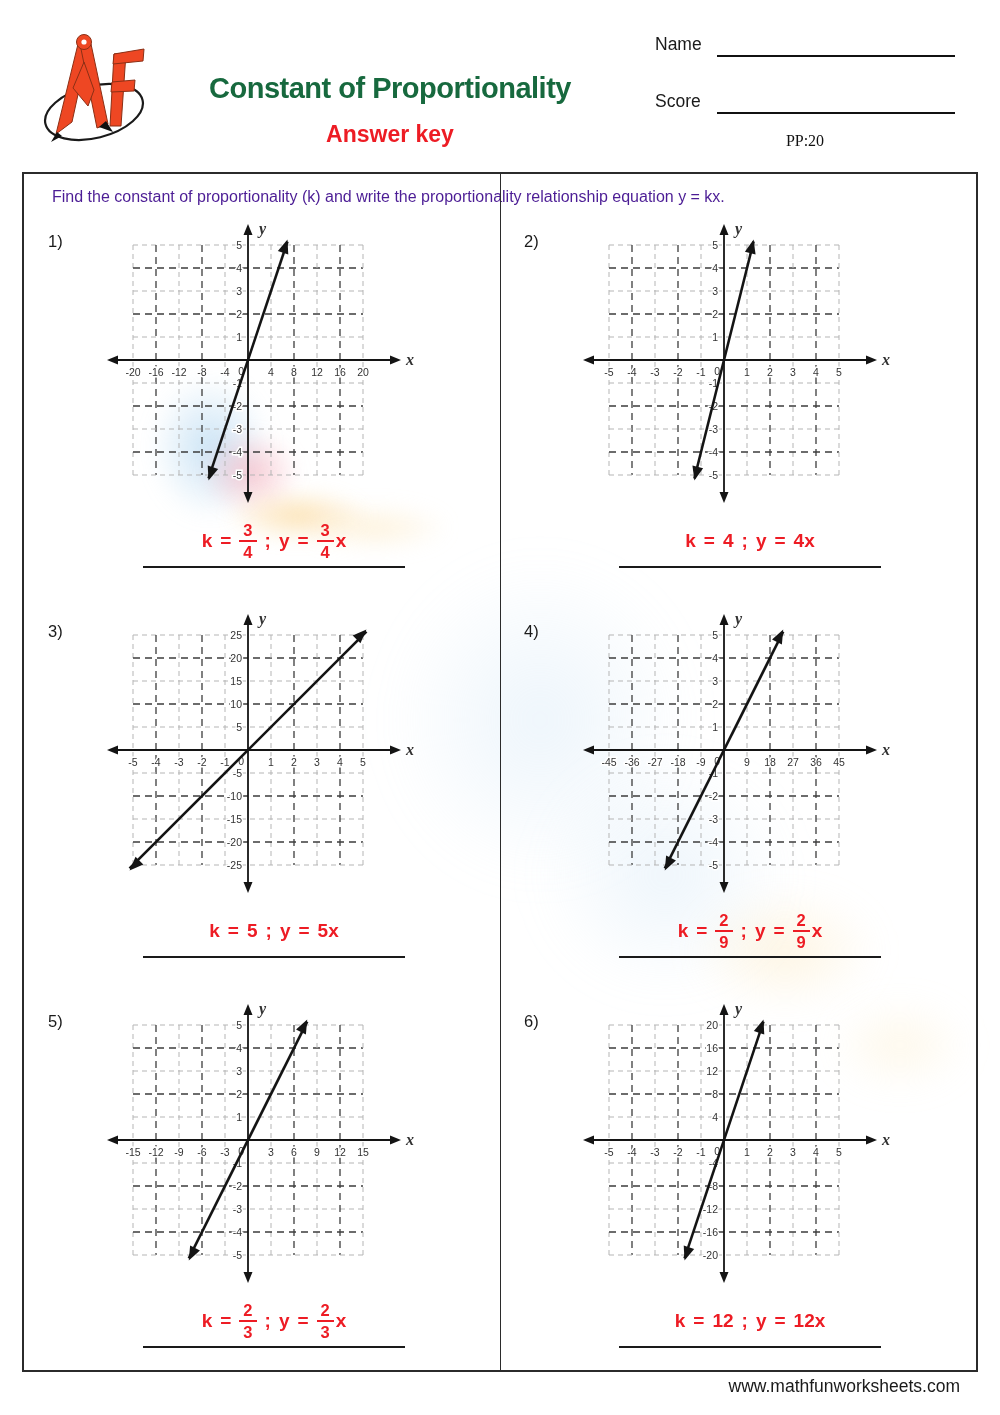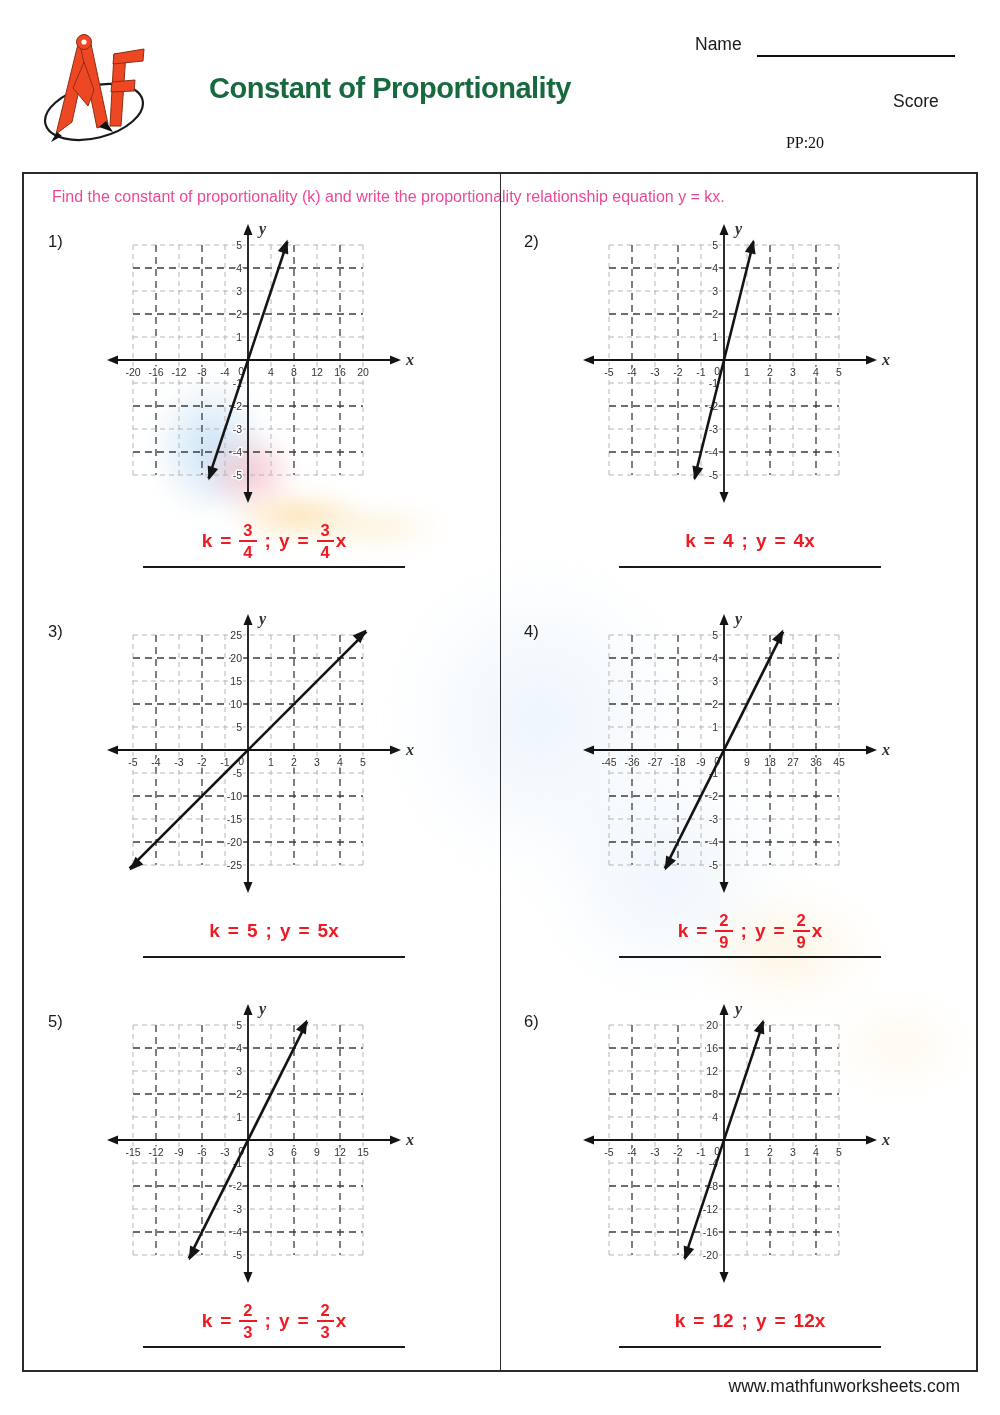--- a/index.html
+++ b/index.html
@@ -8,31 +8,31 @@
   .wm{position:absolute;border-radius:50%;pointer-events:none;z-index:0;}
   .content{position:relative;z-index:1;}
 
   
   .header{position:absolute;left:0;top:0;width:1000px;height:172px;}
   .logo{position:absolute;left:42px;top:28px;}
   .title-block{position:absolute;left:155px;top:56px;width:470px;text-align:center;}
   .title-block h1{margin:16px;font-size:29px;font-weight:bold;color:var(--title_green,#17693e);letter-spacing:-0.5px;}
   .subtitle{margin-top:16px;font-size:23px;font-weight:bold;color:var(--subtitle_red,#ed1c24);}
   .fields{position:absolute;left:655px;top:34px;width:300px;}
-  .field-row{display:flex;align-items:flex-end;margin-left:40px;}
-  .field-row.score{margin-top:34px;flex-direction:column;}
+  .field-row{display:flex;align-items:flex-end;}
+  .field-row.score{margin-top:34px;}
   .field-label{font-size:17.5px;color:#1a1a1a;width:62px;flex:none;padding-bottom:2px;}
   .blank-line{flex:1;border-bottom:2px solid #111;height:20px;}
   .pp{margin-top:18px;text-align:center;font-family:"Liberation Serif",serif;font-size:16px;color:#111;}
 
   
   .box{position:absolute;left:22px;top:172px;width:956px;height:1200px;
        border:2px solid var(--border_dark,#2b2b2b);box-sizing:border-box;overflow:hidden;}
   .divider{position:absolute;left:50%;top:0;bottom:0;border-left:1.5px solid var(--border_dark,#2b2b2b);}
-  .instruction{margin:14px 0 8px 28px;font-size:16px;color:#ec4899;}
+  .instruction{margin:14px 0 8px 28px;font-size:16px;color:#4c1d95;}
   .grid2{display:grid;grid-template-columns:1fr 1fr;}
   .problem{height:390px;padding-left:24px;box-sizing:border-box;}
   .prob-head{display:flex;align-items:flex-start;}
   .prob-num{font-size:16.5px;color:#1a1a1a;margin:18px 4px 0 0;width:24px;flex:none;}
 
   
   .answer{min-height:46px;display:flex;align-items:center;justify-content:center;
           margin-top:4px;gap:8px;color:var(--answer_red,#ed1c24);
           font-weight:bold;font-size:19px;}
   .answer .frac{display:inline-flex;flex-direction:column;align-items:center;line-height:1.1;font-size:16.5px;}
@@ -77,20 +77,21 @@
         </g>
         <g stroke="#8b2f15" stroke-width="1">
           <path d="M72 26 L84 25 L79 98 L68 98 Z" fill="#ee4723"></path>
           <path d="M72 26 L102 21 L101 33 L71 36 Z" fill="#ee4723"></path>
           <path d="M70 54 L93 52 L92 63 L69 64 Z" fill="#ee4723"></path>
         </g>
       </svg>
 
       <div class="title-block">
         <h1>Constant of Proportionality</h1>
+        <div class="subtitle">Answer key</div>
       </div>
 
       <div class="fields">
         <div class="field-row">
           <span class="field-label">Name</span>
           <span class="blank-line"></span>
         </div>
         <div class="field-row score">
           <span class="field-label">Score</span>
           <span class="blank-line"></span>

